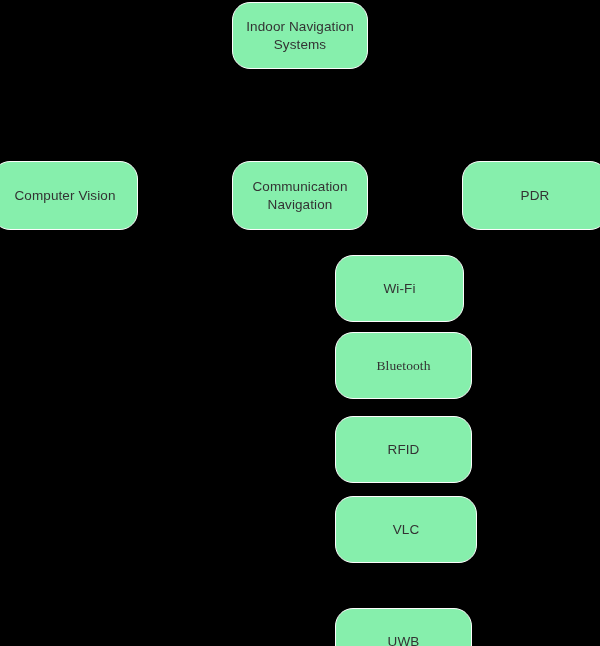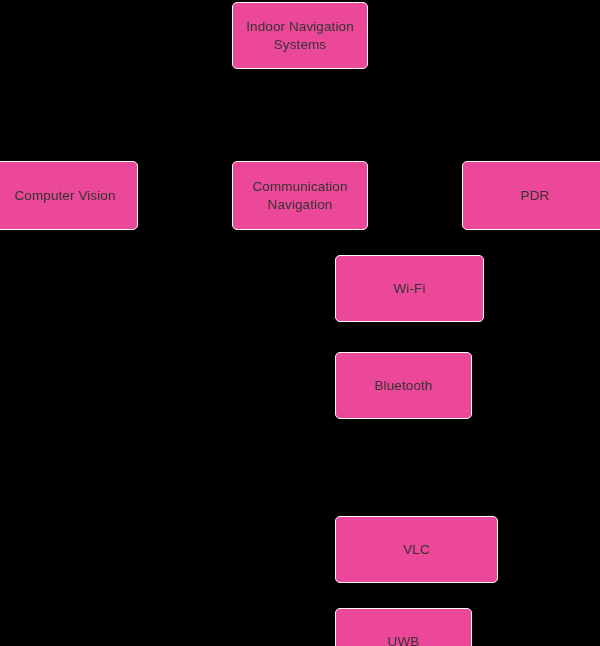--- a/index.html
+++ b/index.html
@@ -22,42 +22,42 @@
     position: absolute;
     left: 0;
     top: 0;
     width: 600px;
     height: 646px;
     pointer-events: none;
   }
   .node {
     position: absolute;
     box-sizing: border-box;
-    background: #ec4899;
+    background: #86efac;
     border: 1px solid #fcfcfc;
-    border-radius: 5px;
+    border-radius: 18px;
     display: flex;
     align-items: center;
     justify-content: center;
     text-align: center;
     color: #333333;
     font-size: 13.5px;
     line-height: 18px;
     letter-spacing: 0.1px;
     padding: 2px 6px;
     white-space: pre-line;
   }
   .node-root        { left: 232px; top: 2px;   width: 136px; height: 67px; }
   .node-vision      { left: -8px;  top: 161px; width: 146px; height: 69px; }
   .node-comm        { left: 232px; top: 161px; width: 136px; height: 69px; }
   .node-pdr         { left: 462px; top: 161px; width: 146px; height: 69px; }
-  .node-wifi        { left: 335px; top: 255px; width: 149px; height: 67px; }
-  .node-bluetooth   { left: 335px; top: 352px; width: 137px; height: 67px; }
+  .node-wifi        { left: 335px; top: 255px; width: 129px; height: 67px; }
+  .node-bluetooth   { left: 335px; top: 332px; width: 137px; height: 67px; font-family: Liberation Serif, serif; }
   .node-rfid        { left: 335px; top: 416px; width: 137px; height: 67px; }
-  .node-vlc         { left: 335px; top: 496px; width: 163px; height: 67px; margin-top: 20px; }
+  .node-vlc         { left: 335px; top: 496px; width: 142px; height: 67px; }
   .node-uwb         { left: 335px; top: 608px; width: 137px; height: 67px; }
 </style>
 </head>
 <body>
 
 <div id="diagram-canvas">
 
   <svg class="edge-layer" viewBox="0 0 600 646" width="600" height="646" aria-hidden="true">
     <g stroke="#000000" stroke-width="1" fill="none">
       <path d="M300,69 L300,115 L65,115 L65,161"></path>
@@ -78,18 +78,19 @@
 
   <div class="node node-comm">Communication
 Navigation</div>
 
   <div class="node node-pdr">PDR</div>
 
   <div class="node node-wifi">Wi-Fi</div>
 
   <div class="node node-bluetooth">Bluetooth</div>
 
+  <div class="node node-rfid">RFID</div>
 
   <div class="node node-vlc">VLC</div>
 
   <div class="node node-uwb">UWB</div>
 
 </div>
 
 </body></html>

